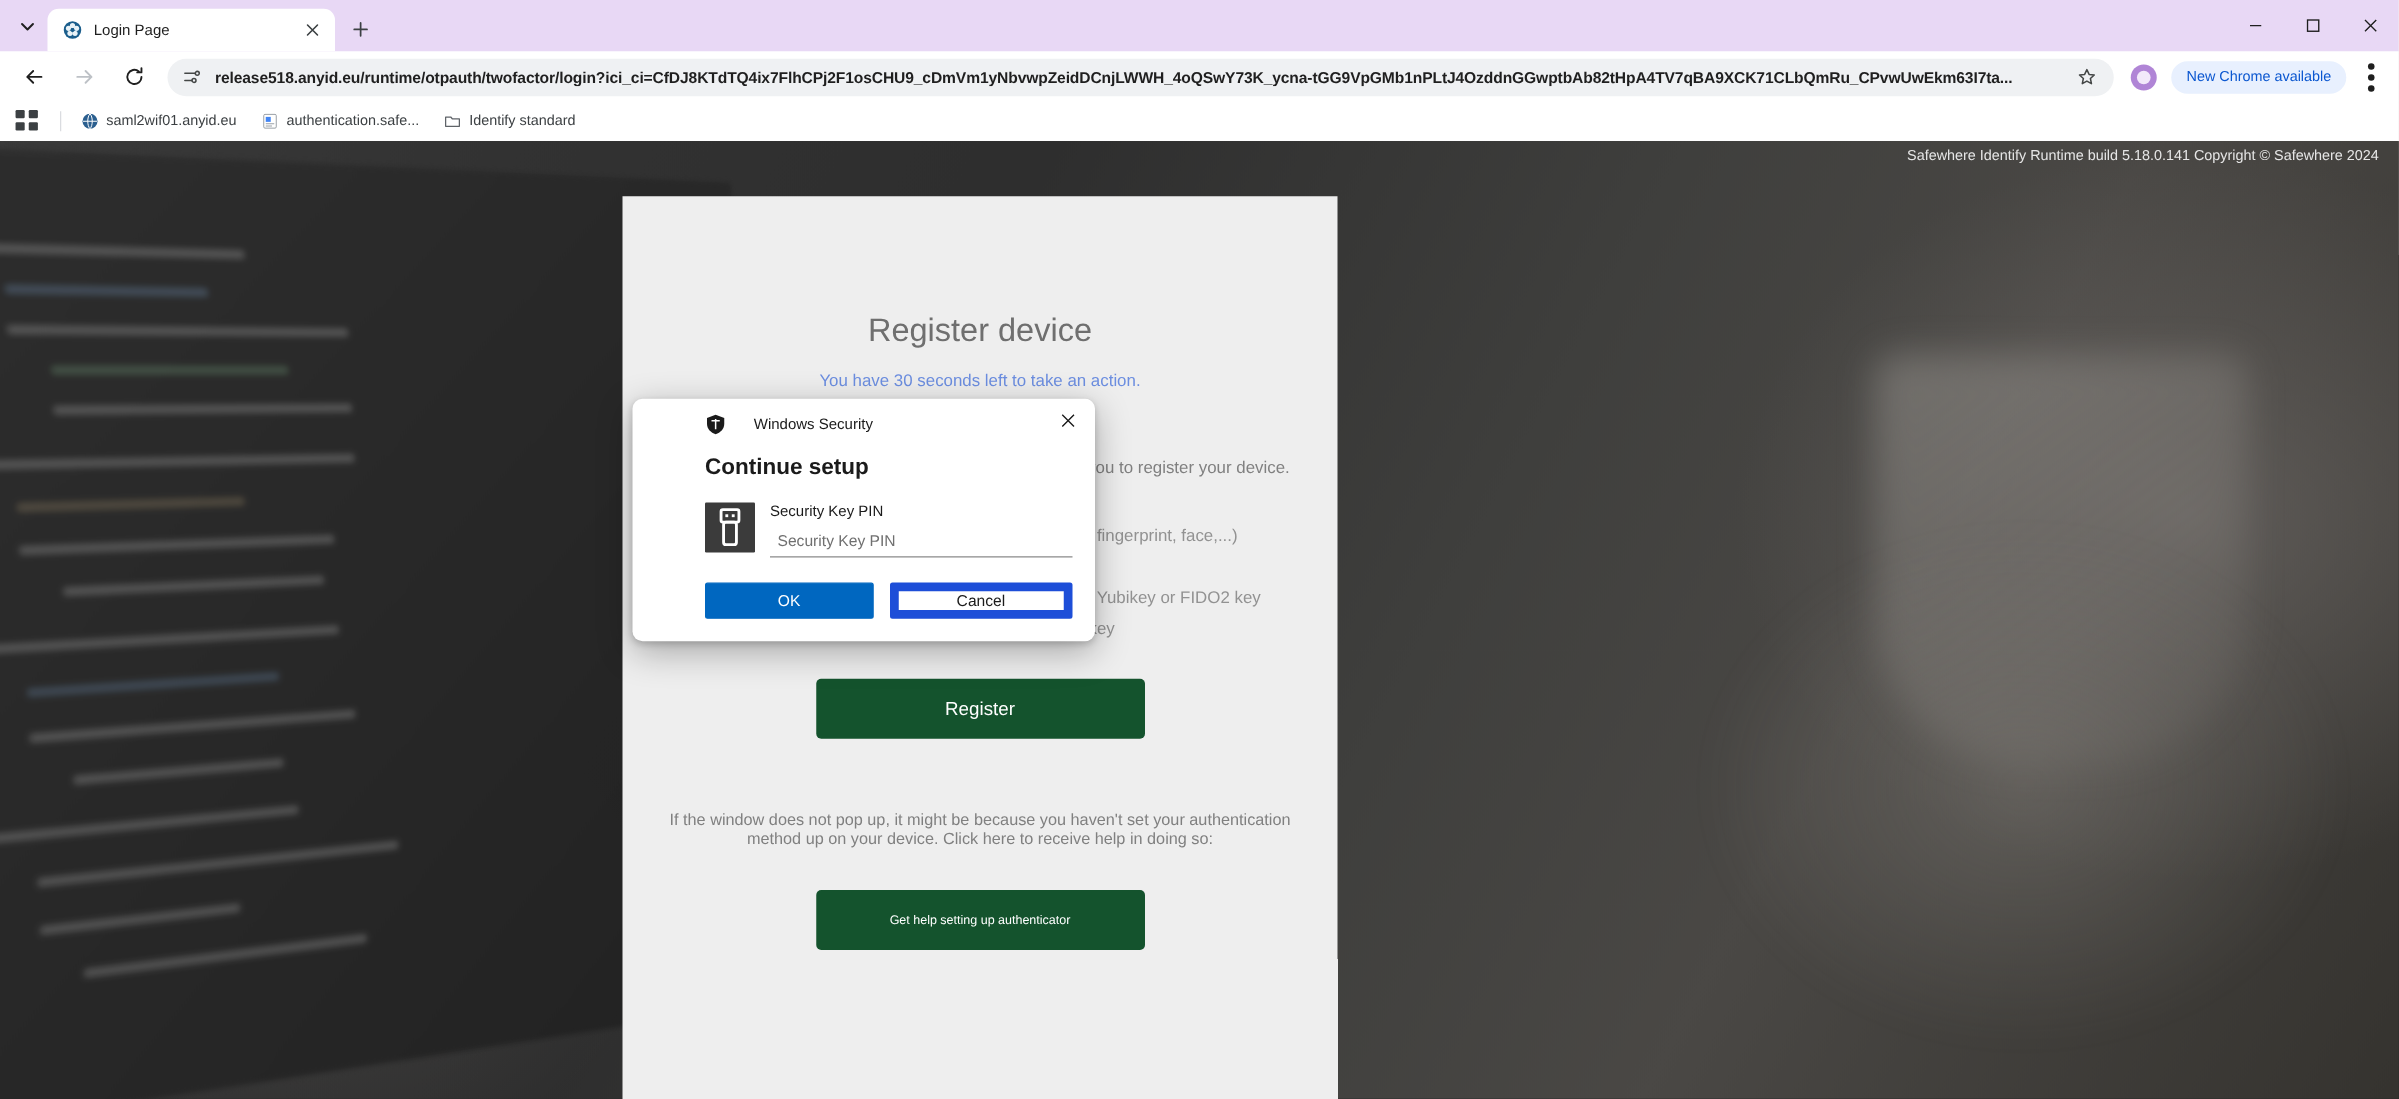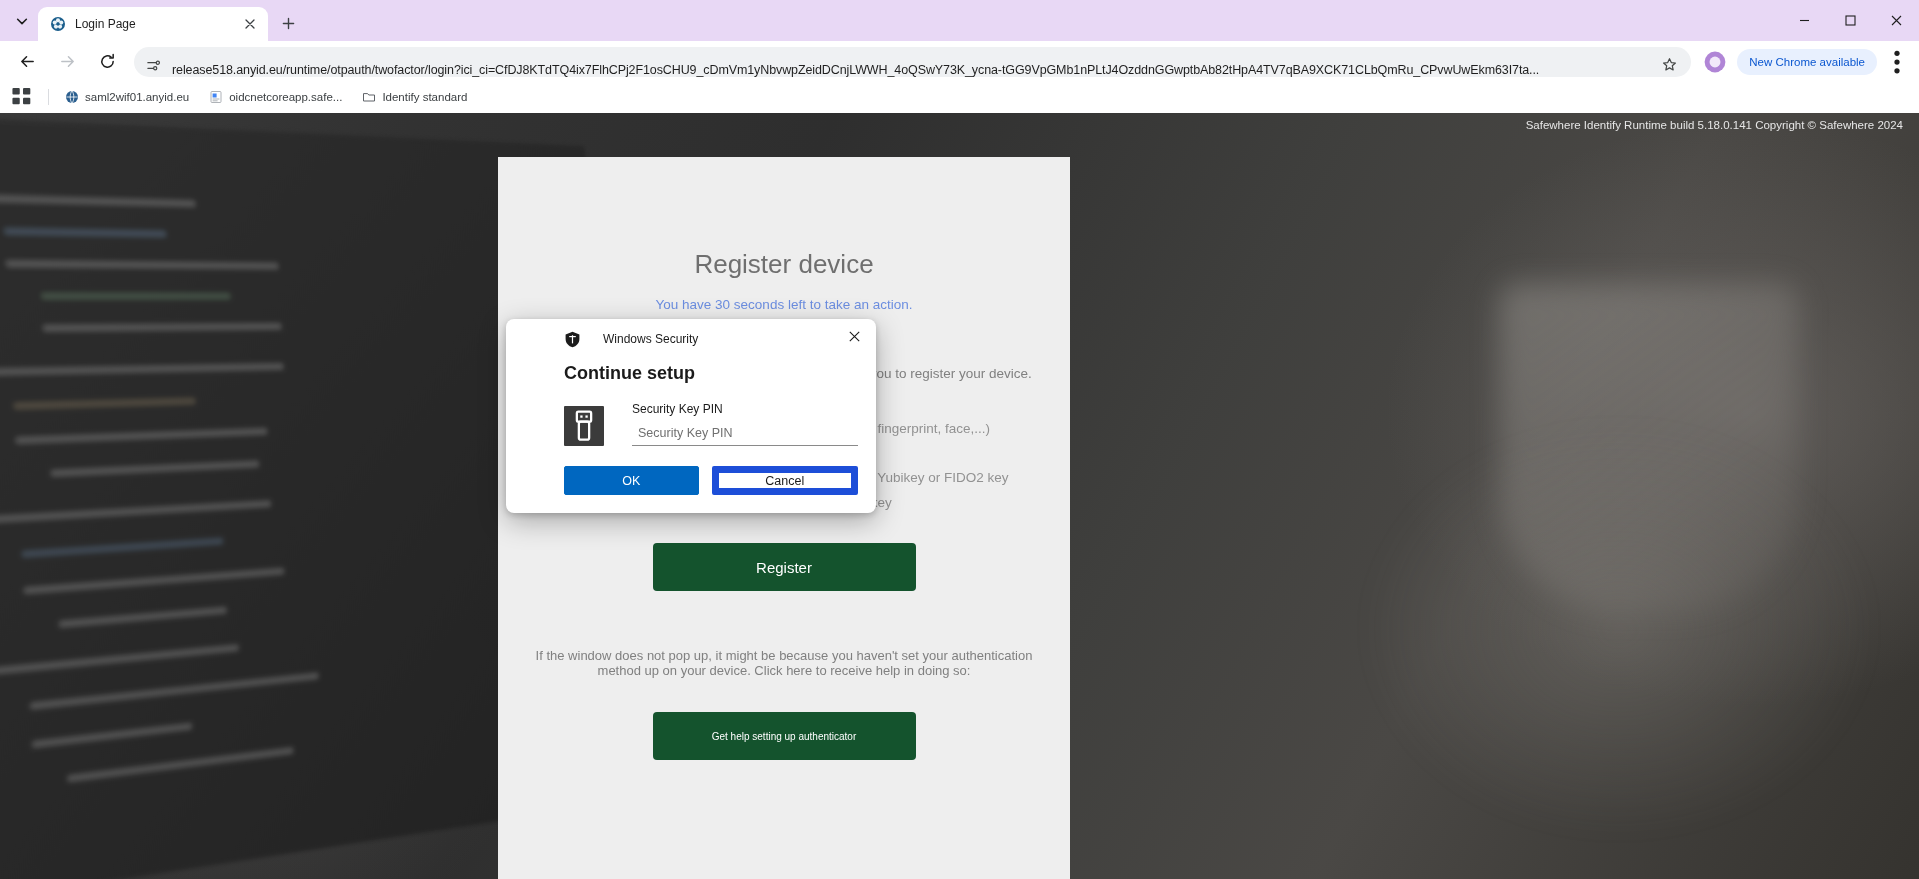--- a/index.html
+++ b/index.html
@@ -104,25 +104,26 @@
   }
   .nav-btn.disabled { color: #bdc1c6; }
   .nav-btn svg { width: 17px; height: 17px; }
 
   .omnibox {
     flex: 1;
     height: 30px;
     background: #eff1f3;
     border-radius: 16px;
     display: flex;
-    align-items: flex-end;
+    align-items: center;
     padding: 0 10px 0 8px;
     margin: 0 6px 0 6px;
     gap: 8px;
     min-width: 0;
+    font-weight: bold;
   }
   .omnibox-icon {
     width: 22px; height: 22px;
     border-radius: 50%;
     display: flex; align-items: center; justify-content: center;
     flex-shrink: 0;
     color: #444746;
   }
   .omnibox-icon svg { width: 15px; height: 15px; }
   .omnibox-url {
@@ -384,23 +385,23 @@
   .winsec-close svg { width: 11px; height: 11px; }
   .winsec-heading {
     font-size: 18px;
     font-weight: bold;
     color: #1b1b1b;
     padding: 0 0 0 18px;
     margin-top: 4px;
   }
   .winsec-row {
     display: flex;
-    align-items: flex-end;
+    align-items: flex-start;
     padding: 18px 18px 0 18px;
-    gap: 28px;
+    gap: 12px;
   }
   .winsec-keyicon {
     width: 40px; height: 40px;
     background: #3b3b3b;
     display: flex; align-items: center; justify-content: center;
     flex-shrink: 0;
     border-radius: 1px;
   }
   .winsec-field { flex: 1; min-width: 0; }
   .winsec-label {
@@ -577,21 +578,21 @@
     </div>
 
     <div class="bm-item">
       <span class="bm-fav">
         <svg viewBox="0 0 14 14">
           <rect x="2" y="1.5" width="10" height="11" rx="1" fill="#ffffff" stroke="#9aa0a6" stroke-width="0.8"></rect>
           <rect x="3.6" y="3.5" width="4" height="4" fill="#4285f4"></rect>
           <path d="M3.6 9 H10.4 M3.6 10.8 H8.6" stroke="#9aa0a6" stroke-width="0.8"></path>
         </svg>
       </span>
-      <span>oidcnetcoreapp.safe...</span>
+      <span>authentication.safe...</span>
     </div>
 
     <div class="bm-item">
       <span class="bm-fav">
         <svg viewBox="0 0 14 14" fill="none" stroke="#5f6368" stroke-width="1">
           <path d="M1.5 3.6 H5.6 L6.8 5 H12.5 V11 H1.5 Z" stroke-linejoin="round"></path>
         </svg>
       </span>
       <span>Identify standard</span>
     </div>

